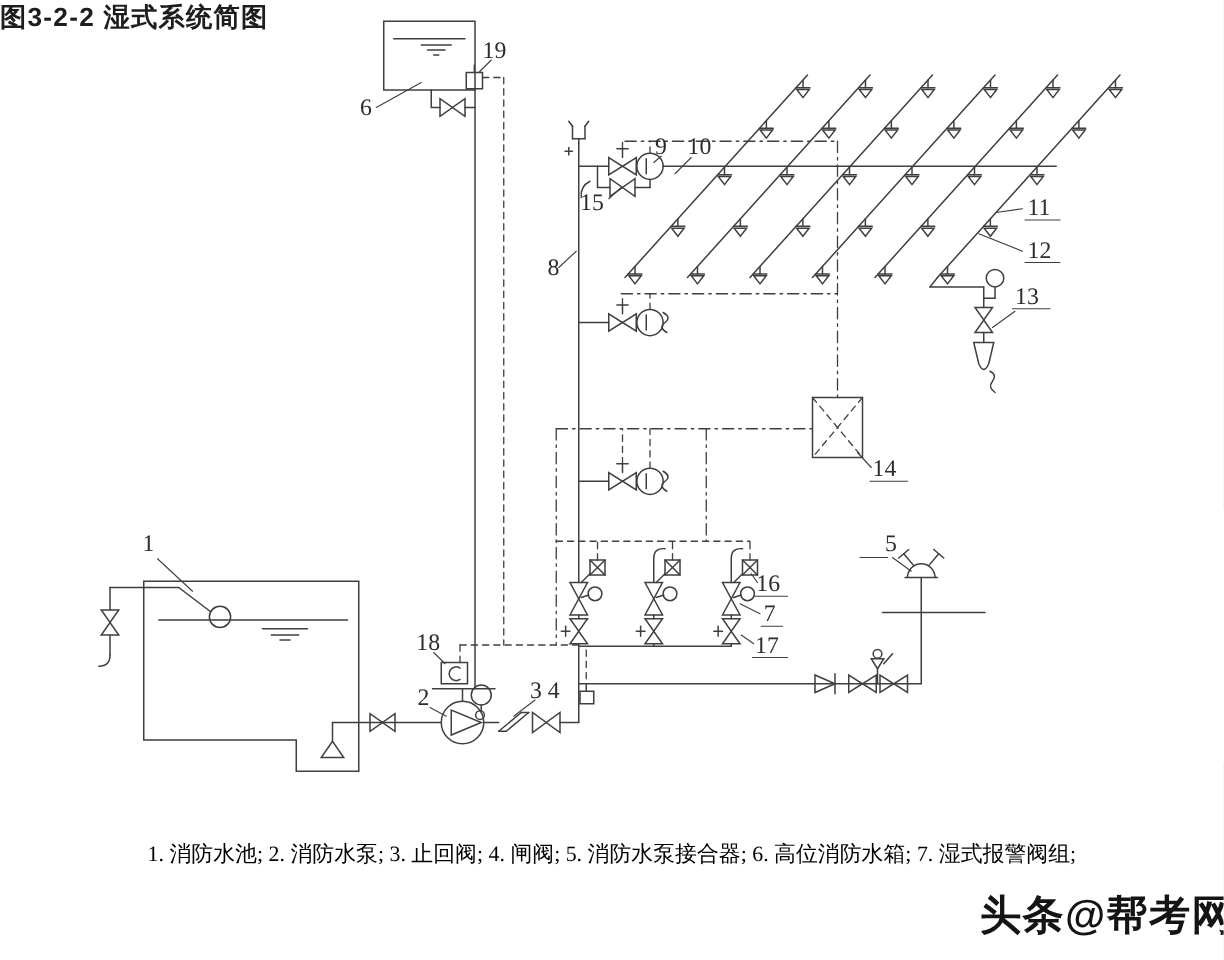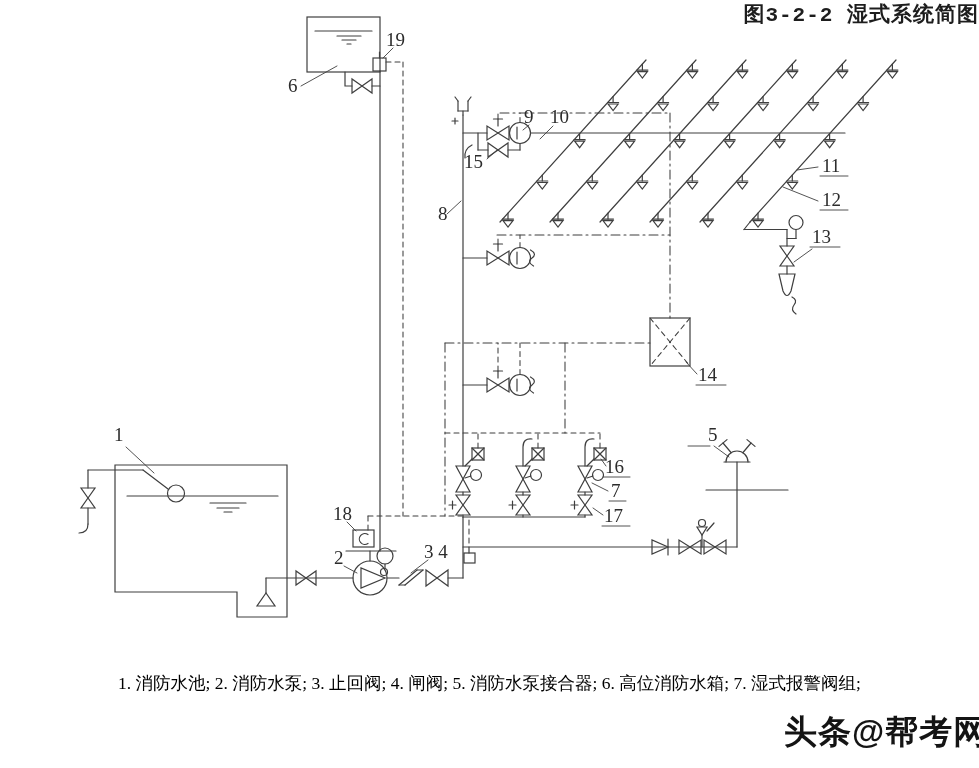--- a/index.html
+++ b/index.html
@@ -6,22 +6,22 @@
   .sheet{position:relative;width:979px;height:768px;background:#ffffff;overflow:hidden;
          font-family:"Liberation Serif",serif;}
   svg{position:absolute;left:0;top:0;}
   svg line,svg path,svg rect,svg circle,svg polygon,svg polyline{
       stroke:#3f3f3f;fill:none;stroke-width:1.2;stroke-linecap:round;}
   svg .da{stroke-dasharray:5 4;stroke-width:1.05;}
   svg .dd{stroke-dasharray:9 4 2 4;stroke-width:1.05;}
   svg .ld{stroke-width:0.9;}
   svg .ul{stroke-width:0.9;}
   svg text{fill:#2c2c2c;font-family:"Liberation Serif",serif;font-size:19px;stroke:none;}
-  .title{position:absolute;left:0;top:636;width:100%;text-align:right;
-         font-family:Liberation Mono, monospace;font-weight:bold;font-size:21px;color:#1d1d1d;letter-spacing:1px;}
+  .title{position:absolute;left:0;top:636;width:100%;text-align:left;
+         font-family:Liberation Sans, sans-serif;font-weight:bold;font-size:21px;color:#1d1d1d;letter-spacing:1px;}
   .legend{position:absolute;left:0;top:670px;width:100%;text-align:center;
           font-size:17.5px;color:#000000;line-height:27.5px;}
   .watermark{position:absolute;left:784px;top:710px;width:200px;
              font-family:"Liberation Sans",sans-serif;font-weight:700;font-size:33px;
              color:#141414;letter-spacing:1px;white-space:nowrap;}
 </style>
 </head>
 <body>
 
 <div class="sheet">

